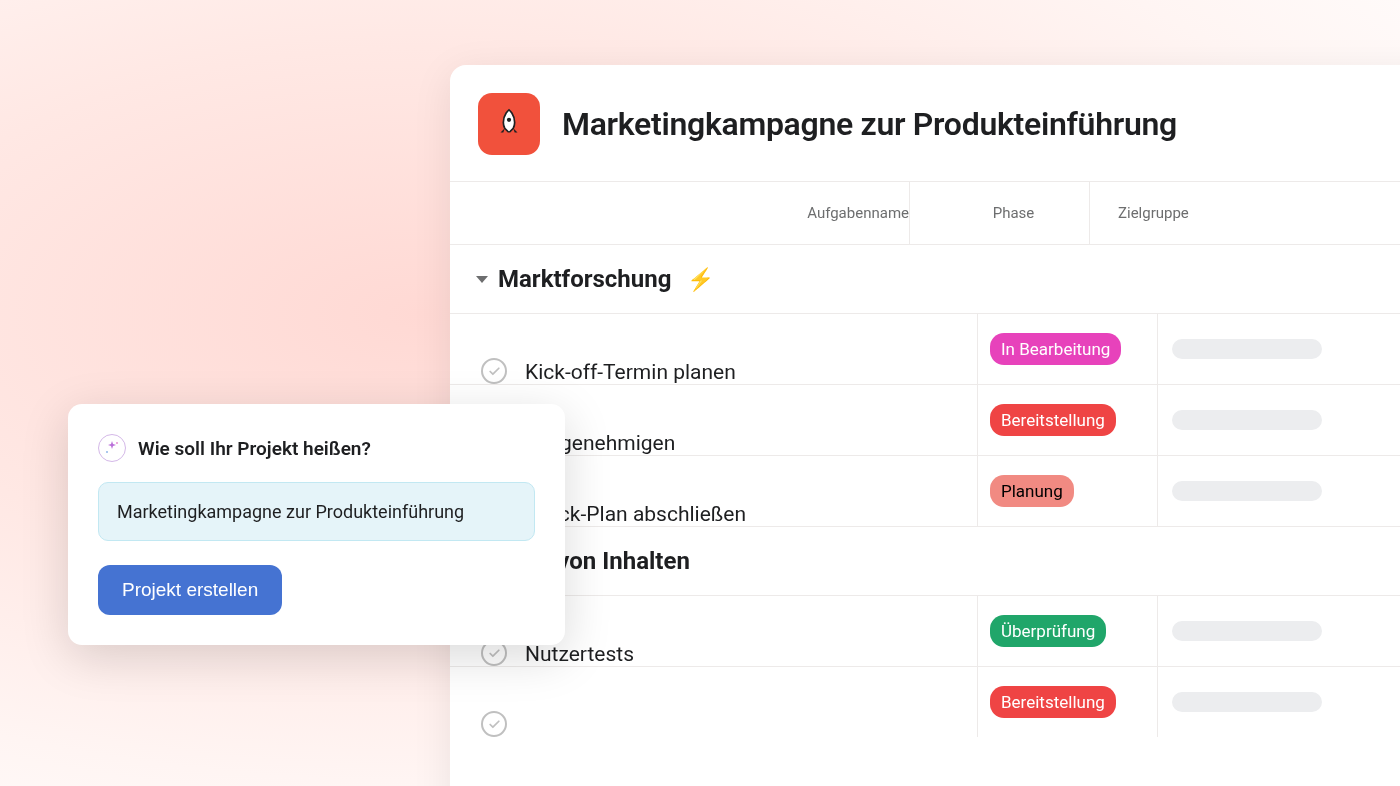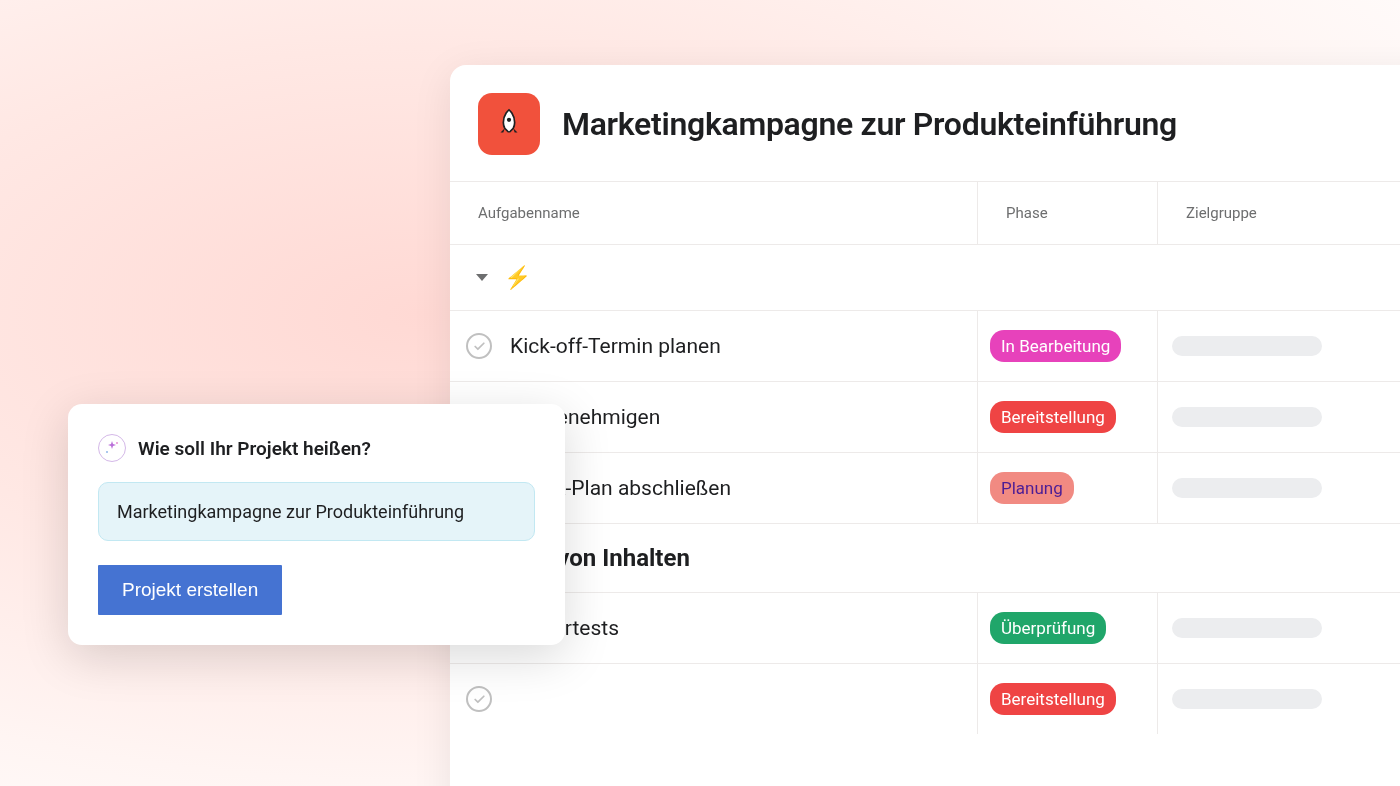--- a/index.html
+++ b/index.html
@@ -48,22 +48,22 @@
   display: flex;
   border-top: 1px solid #edeae9;
   border-bottom: 1px solid #edeae9;
 }
 .col {
   padding: 22px 0 22px 28px;
   font-size: 15px;
   color: #6d6e6f;
   border-right: 1px solid #edeae9;
 }
-.col-task { width: 528px; }
-.col-phase { width: 180px; }
+.col-task { width: 460px; text-align: right; }
+.col-phase { width: 180px; text-align: center; }
 .col-target { flex: 1; border-right: none; }
 .section-row {
   display: flex;
   align-items: center;
   padding: 20px 0 20px 26px;
   gap: 10px;
 }
 .caret-down {
   width: 0; height: 0;
   border-left: 6px solid transparent;
@@ -78,23 +78,23 @@
 .bolt { font-size: 22px; margin-left: 6px; }
 .task-row {
   display: flex;
   align-items: center;
   border-top: 1px solid #edeae9;
   height: 71px;
 }
 .task-name-cell {
   width: 528px;
   display: flex;
-  align-items: center;
+  align-items: flex-end;
   gap: 18px;
-  padding-left: 16px;
+  padding-left: 31px;
   border-right: 1px solid #edeae9;
   height: 100%;
 }
 .check-circle {
   width: 26px; height: 26px;
   border: 2px solid #c0c0c0;
   border-radius: 50%;
   display: flex;
   align-items: center;
   justify-content: center;
@@ -112,21 +112,21 @@
 }
 .pill {
   padding: 6px 11px;
   border-radius: 14px;
   font-size: 17px;
   font-weight: 400;
   white-space: nowrap;
 }
 .pill-pink { background: #e742bb; color: #ffffff; }
 .pill-purple { background: #ef4444; color: #ffffff; }
-.pill-salmon { background: #f18a82; color: #4c1d95; }
+.pill-salmon { background: #f18a82; color: #000000; }
 .pill-green { background: #20a66a; color: #ffffff; text-align: center; }
 .target-cell {
   flex: 1;
   display: flex;
   align-items: center;
   padding-left: 14px;
   height: 100%;
 }
 .placeholder-bar {
   width: 150px;
@@ -176,21 +176,21 @@
   font-size: 18px;
   color: #1e1f21;
   outline: none;
   margin-bottom: 24px;
   font-family: inherit;
 }
 .create-btn {
   background: #4573d2;
   color: #ffffff;
   border: none;
-  border-radius: 1px;
+  border-radius: 12px;
   padding: 14px 24px;
   font-size: 19px;
   font-weight: 500;
   cursor: pointer;
 }
 </style>
 </head>
 <body>
 
 <div class="project-panel">
@@ -208,20 +208,21 @@
   </div>
 
   <div class="columns-header">
     <div class="col col-task">Aufgabenname</div>
     <div class="col col-phase">Phase</div>
     <div class="col col-target">Zielgruppe</div>
   </div>
 
   <div class="section-row">
     <span class="caret-down"></span>
+    <span class="section-title">Marktforschung</span>
     <span class="bolt">⚡</span>
   </div>
 
   <div class="task-row">
     <div class="task-name-cell">
       <span class="check-circle">
         <svg viewBox="0 0 12 12">
             <path d="M2 6l2.5 2.5L10 3" stroke="#c0c0c0" stroke-width="1.6" fill="none" stroke-linecap="round" stroke-linejoin="round"></path>
           </svg>
       </span>

